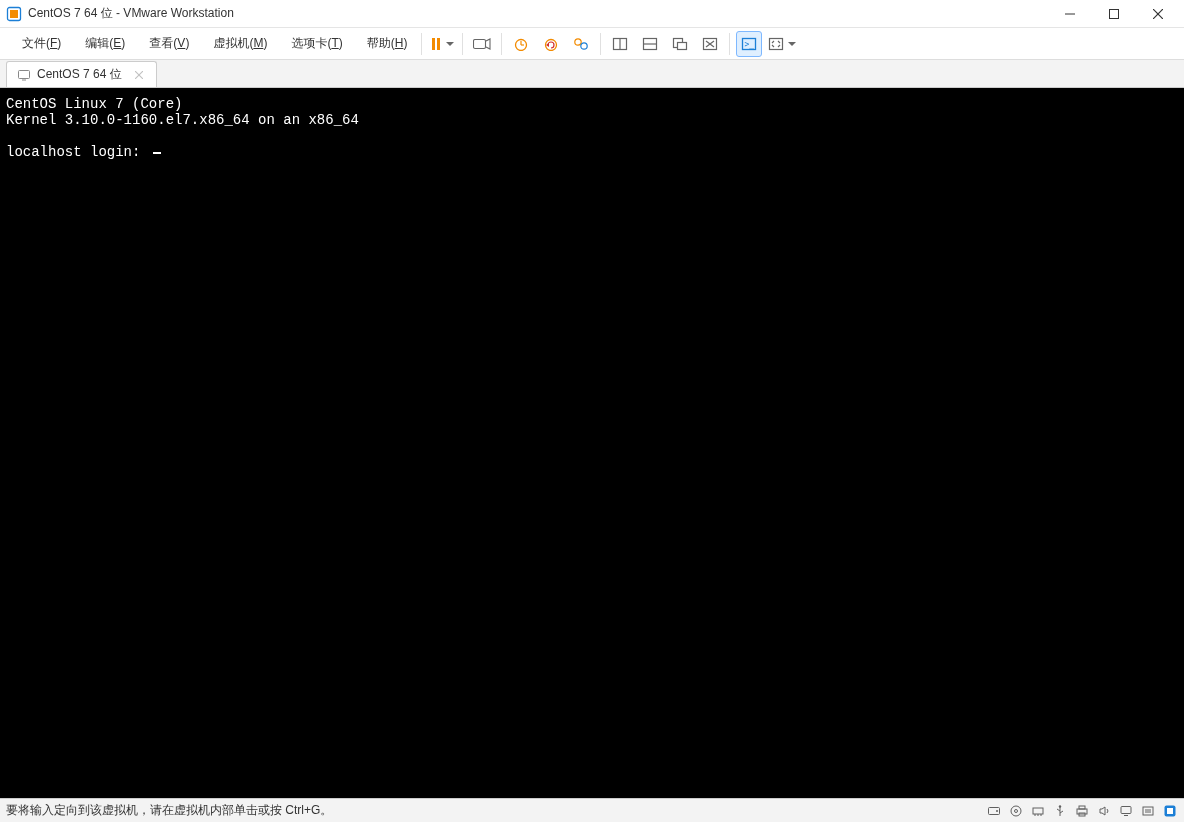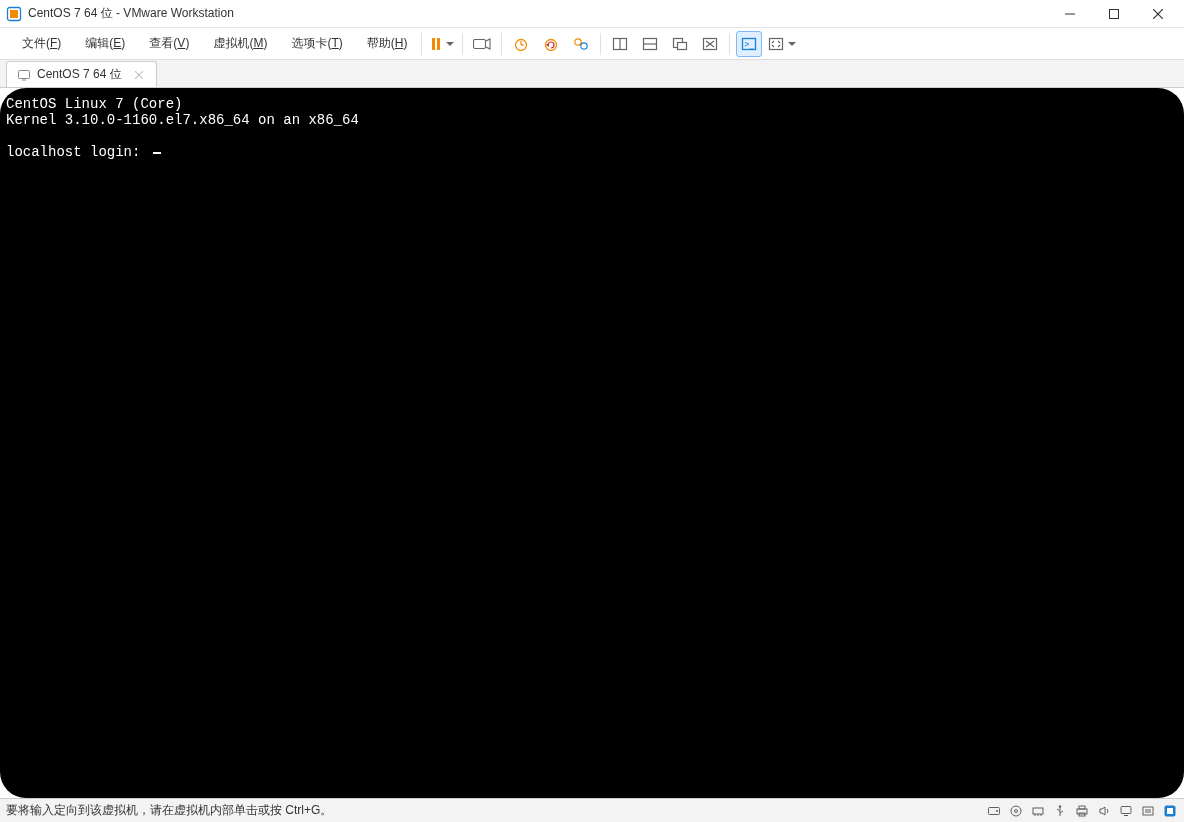--- a/index.html
+++ b/index.html
@@ -56,21 +56,20 @@
   font-size:12px; color:#333;
 }
 .tab .close-x { color:#c0c0c0; font-size:11px; margin-left:4px; cursor:default; width:14px; height:14px; display:flex; align-items:center; justify-content:center; border-radius:3px;}
 .tab-icon{width:14px;height:14px;display:flex;align-items:center;justify-content:center;}
 
 .vm-console {
   flex:1; background:#000; color:#fff;
   font-family:"Courier New", monospace; font-size:14px;
   padding:8px 6px; line-height:16px; position:relative;
   white-space:pre;
-  border-radius:26px;
 }
 .cursor-block{ display:inline-block; width:8px; height:2px; background:#fff; vertical-align:baseline; margin-left:4px; position:relative; top:-2px;}
 
 .statusbar {
   height:24px; background:#f3f3f3; border-top:1px solid #ccc;
   display:flex; align-items:center; padding:0 6px; font-size:12px; color:#333;
 }
 .status-right { margin-left:auto; display:flex; gap:6px; align-items:center; }
 .status-ico { width:16px; height:16px; display:flex; align-items:center; justify-content:center; color:#606060; }
 .status-ico.blue { color:#1c7fd6; }

